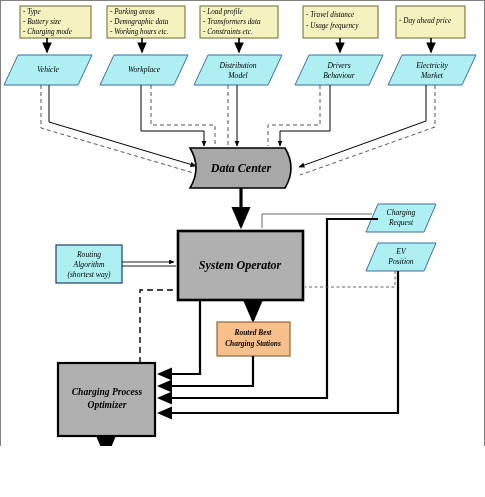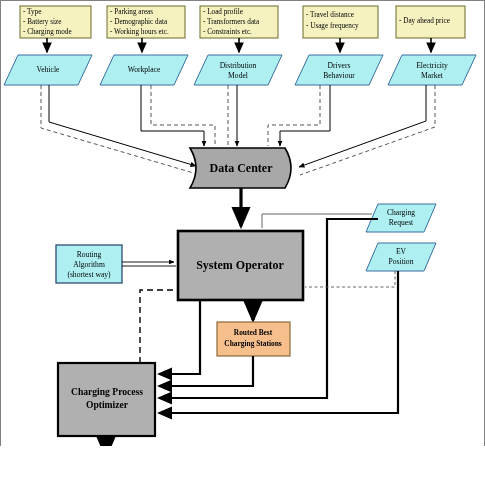--- a/index.html
+++ b/index.html
@@ -7,20 +7,21 @@
     padding: 0;
     background: #ffffff;
   }
   #diagram-root {
     position: relative;
     width: 485px;
     height: 446px;
     background: #b91c1c;
     font-family: "Liberation Serif", "DejaVu Serif", serif;
     overflow: hidden;
+    font-style: italic;
   }
   svg.canvas {
     position: absolute;
     left: 0;
     top: 0;
     width: 485px;
     height: 497px;
   }
   .node-label {
     font-family: "Liberation Serif", "DejaVu Serif", serif;

